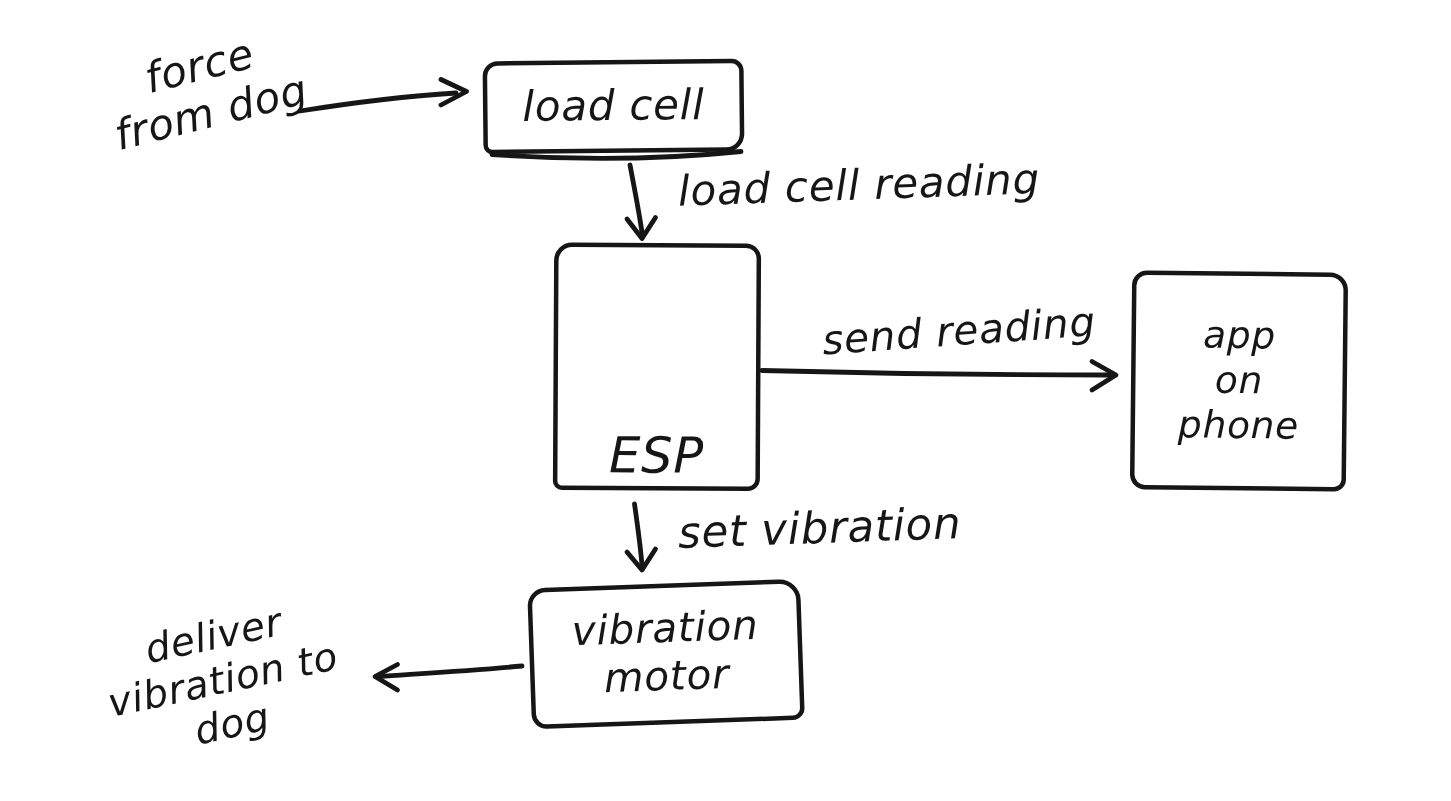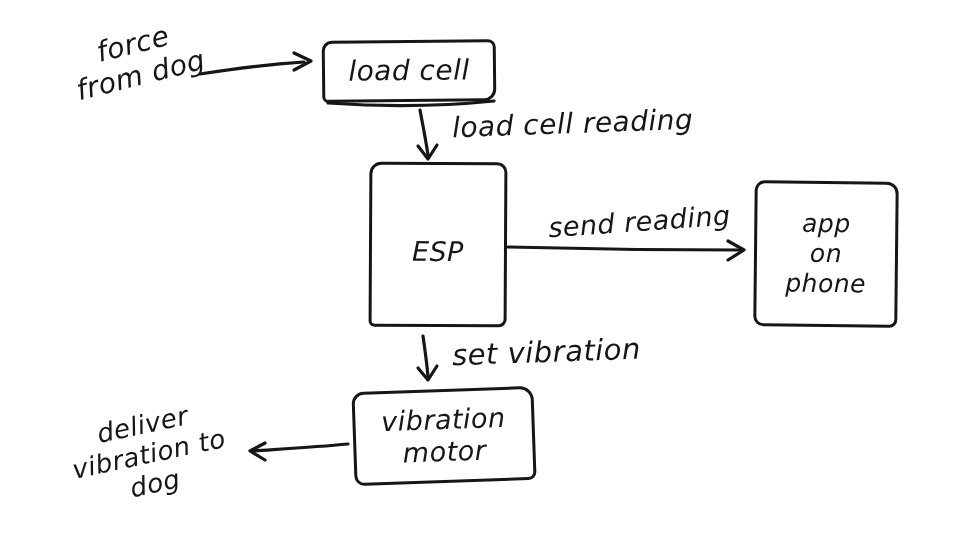--- a/index.html
+++ b/index.html
@@ -36,23 +36,23 @@
   .node-load-cell {
     left: 322px; top: 40px; width: 174px; height: 62px;
     border-radius: 10px 8px 12px 6px;
     transform: rotate(-0.6deg);
     font-size: 28px;
   }
   .node-esp {
     left: 369px; top: 162px; width: 138px; height: 165px;
     border-radius: 12px 10px 8px 6px;
     transform: rotate(0.3deg);
-    align-items: center;
+    align-items: flex-end;
     padding-top: 16px;
-    font-size: 27px;
+    font-size: 33px;
     letter-spacing: 3px;
   }
   .node-app {
     left: 754px; top: 181px; width: 144px; height: 146px;
     border-radius: 10px 12px 8px 10px;
     transform: rotate(0.6deg);
     font-size: 25px;
   }
   .node-motor {
     left: 353px; top: 389px; width: 182px; height: 94px;

